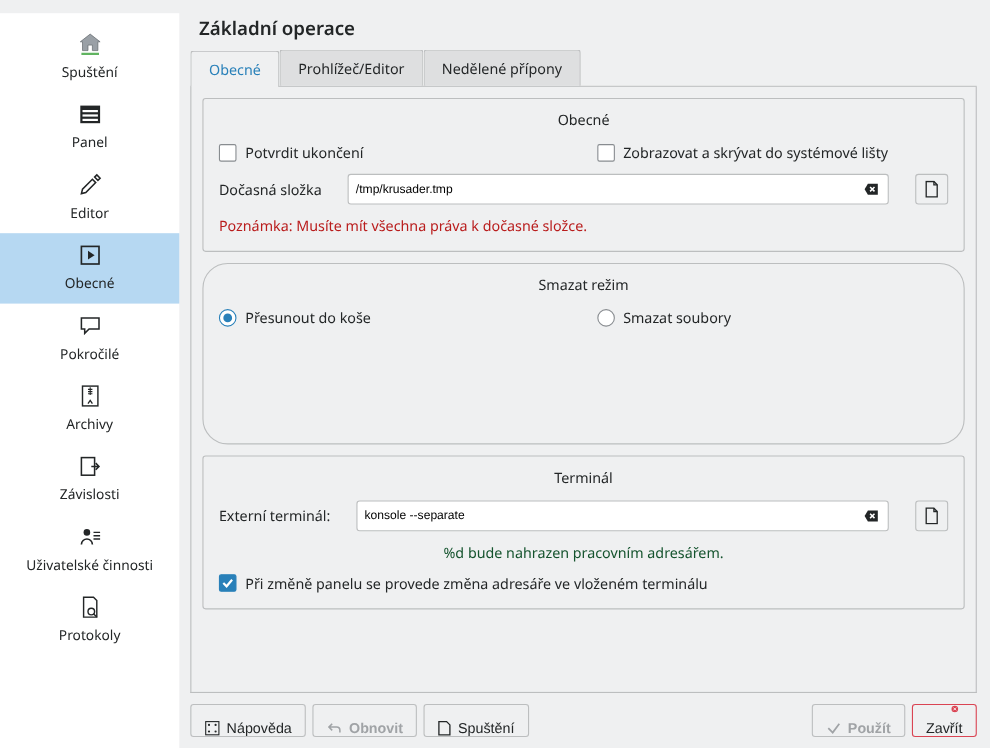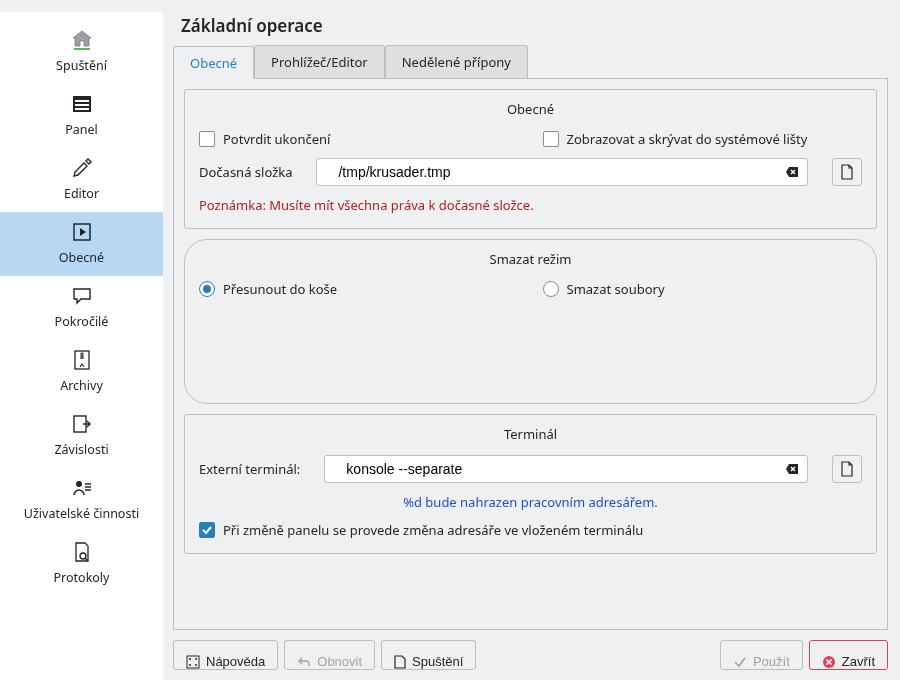--- a/index.html
+++ b/index.html
@@ -21,32 +21,32 @@
 .row { display: flex; align-items: center; gap: 24px; margin-bottom: 10px; }
 .row:last-child { margin-bottom: 0; }
 .checkbox-wrap { display: flex; align-items: center; gap: 8px; cursor: pointer; }
 .checkbox { width: 16px; height: 16px; border: 1px solid #888c90; border-radius: 2px; background: #fff; display: flex; align-items: center; justify-content: center; flex-shrink: 0; }
 .checkbox.checked { background: #2980b9; border-color: #2980b9; }
 .radio-wrap { display: flex; align-items: center; gap: 8px; cursor: pointer; }
 .radio { width: 16px; height: 16px; border: 1px solid #888c90; border-radius: 50%; background: #fff; display: flex; align-items: center; justify-content: center; flex-shrink: 0; }
 .radio.checked::after { content: ""; width: 8px; height: 8px; border-radius: 50%; background: #2980b9; }
 .radio.checked { border-color: #2980b9; }
 .text-input-wrap { flex: 1; display: flex; align-items: center; border: 1px solid #bcbebf; border-radius: 3px; background: #fff; height: 28px; padding: 0 6px; }
-.text-input { flex: 1; border: none; outline: none; font-size: 14px; background: transparent; margin-left: 15px; }
+.text-input { flex: 1; border: none; outline: none; font-size: 11px; background: transparent; }
 .clear-btn { width: 18px; height: 18px; cursor: pointer; display: flex; align-items: center; justify-content: center; }
 .browse-btn { width: 30px; height: 28px; border: 1px solid #bcbebf; border-radius: 3px; background: #eff0f1; cursor: pointer; display: flex; align-items: center; justify-content: center; }
 .label { color: #232627; }
 .note { color: #b91c1c; font-size: 13px; }
-.hint { text-align: center; color: #1d4ed8; font-size: 13px; margin-top: 6px; }
+.hint { text-align: center; color: #14532d; font-size: 13px; margin-top: 6px; }
 .two-col { display: flex; }
 .two-col > * { flex: 1; }
 .footer { display: flex; gap: 6px; margin-top: 10px; align-items: center; }
 .btn { height: 30px; padding: 0 12px; border: 1px solid #bcbebf; border-radius: 3px; background: #eff0f1; cursor: pointer; display: flex; align-items: flex-end; gap: 6px; font-size: 13px; color: #232627; }
-.btn.disabled { color: #a0a3a6; cursor: default; }
-.btn.danger { border-color: #da4453; }
+.btn.disabled { color: #a0a3a6; cursor: default; font-weight: bold; }
+.btn.danger { border-color: #da4453; flex-direction: column; }
 .spacer { flex: 1; }
 svg { display: block; }
 .group.tall { min-height: 165px; border-radius: 23px; }
 </style>
 </head>
 <body>
 
 <div class="sidebar">
   <div class="sidebar-item">
     <span class="sidebar-icon">

